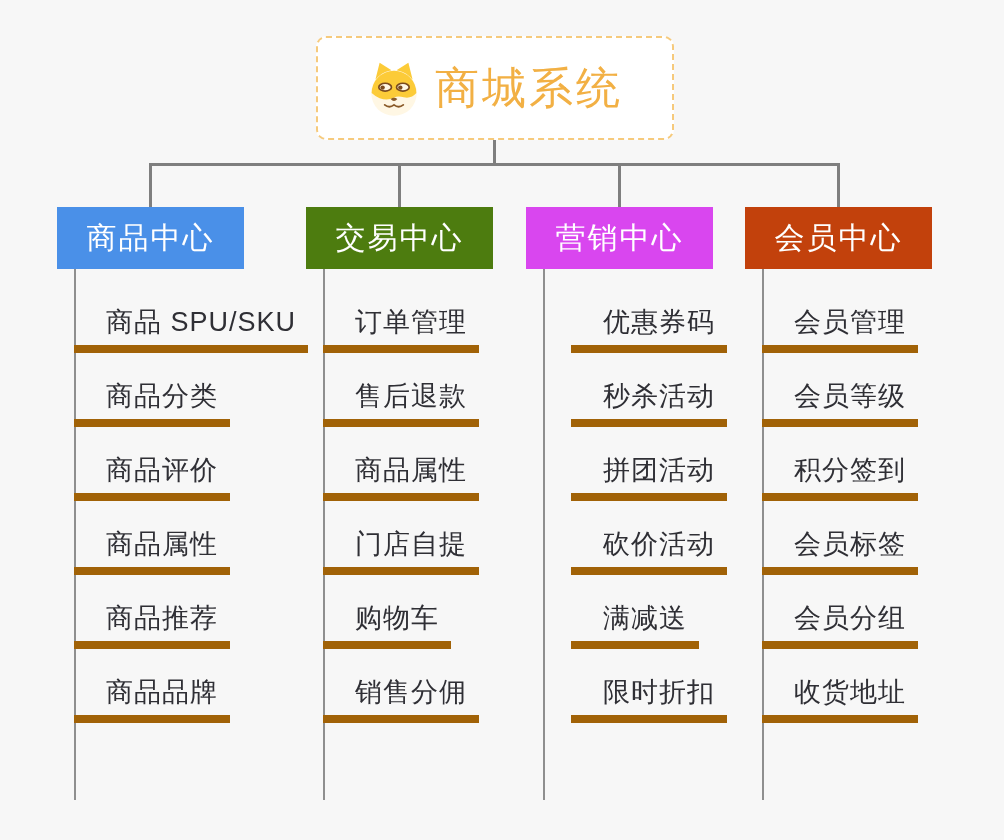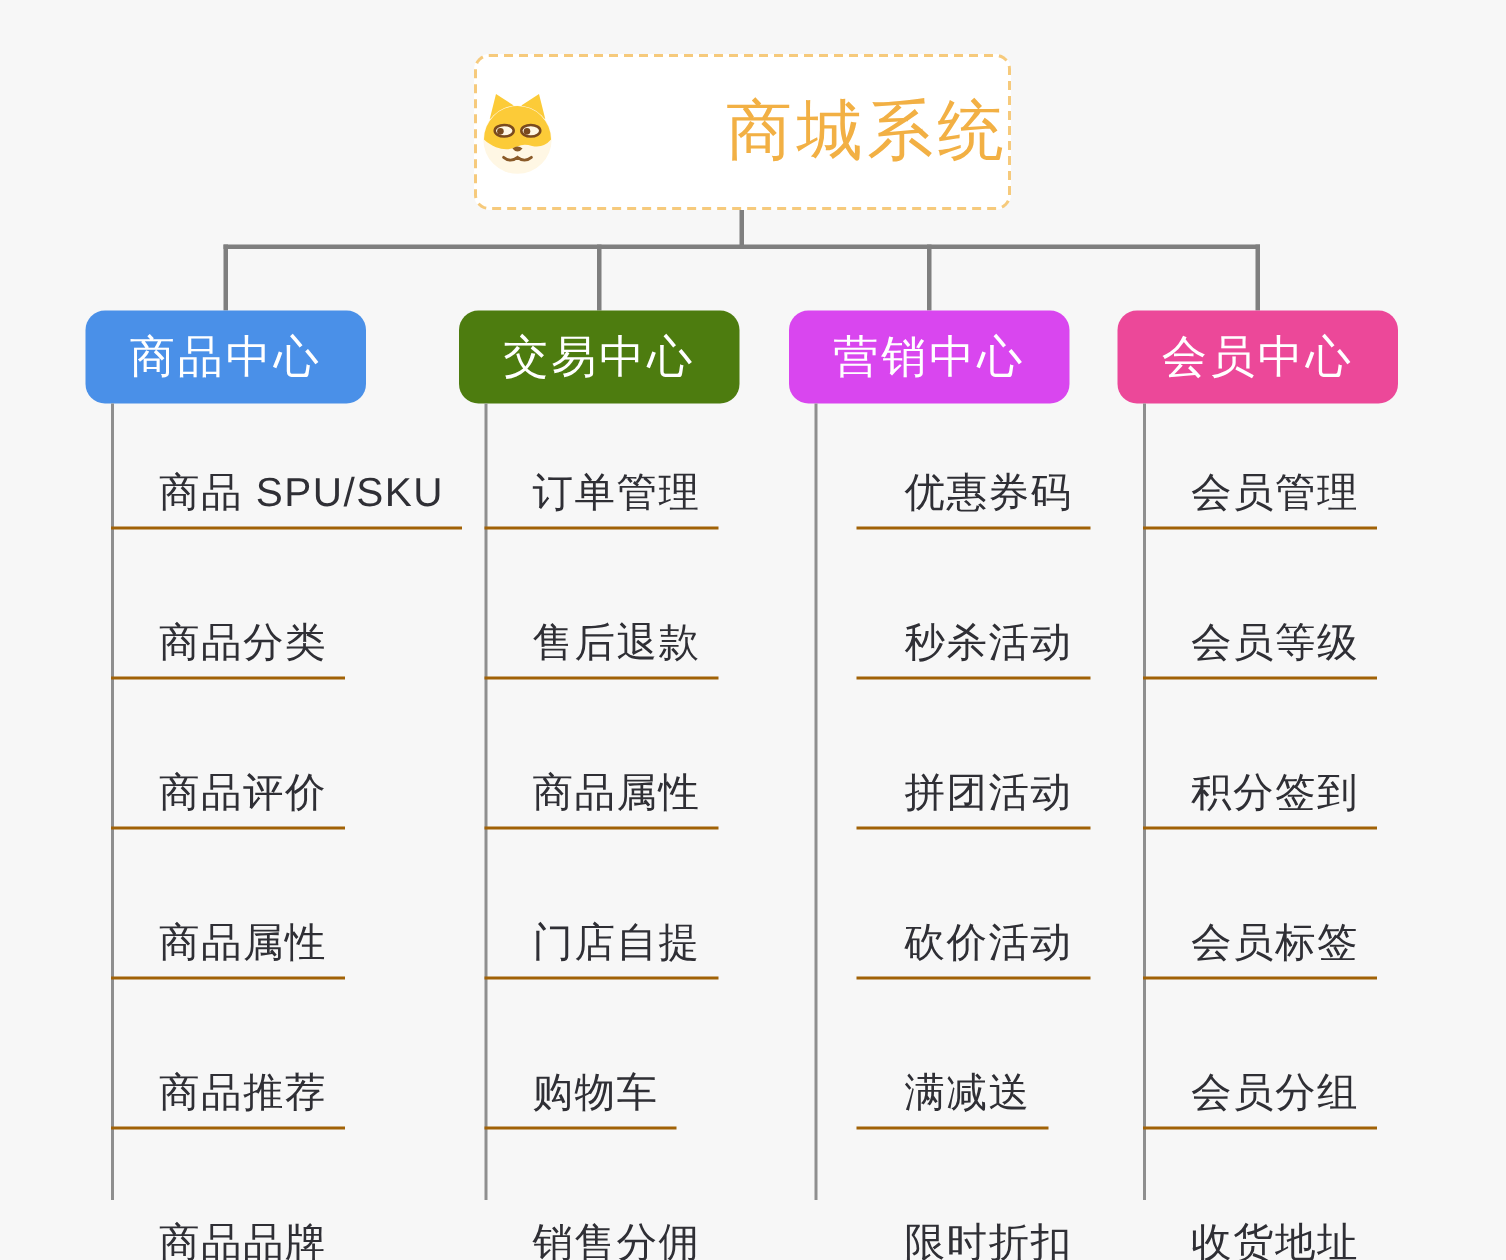--- a/index.html
+++ b/index.html
@@ -11,58 +11,58 @@
   }
   .canvas { position: relative; width: 1004px; height: 840px; }
 
   
   .root-node {
     position: absolute; left: 316px; top: 36px;
     width: 358px; height: 104px;
     background: #ffffff;
     border: 2px dashed #f6ca7c;
     border-radius: 10px;
-    display: flex; align-items: center; justify-content: space-between;
+    display: flex; align-items: center; justify-content: center;
     gap: 14px;
   }
   .root-title {
     font-size: 44px; letter-spacing: 3px; color: #f2b044;
     line-height: 1;
   }
   .dog-icon { width: 54px; height: 58px; display: block; }
 
   
   .line { position: absolute; background: #7f7f7f; }
 
   
   .branch-box {
     position: absolute; top: 207px;
     width: 187px; height: 62px;
-    border-radius: 13px;
+    border-radius: 0;
     display: flex; align-items: center; justify-content: center;
     color: #ffffff; font-size: 30px; letter-spacing: 2px;
   }
 
   
   .trunk { position: absolute; width: 2px; background: #8f8f8f; top: 269px; height: 531px; }
 
   
   .leaf-col {
     position: absolute; top: 269px;
     display: flex; flex-direction: column; align-items: flex-start;
   }
   .leaf-item {
     display: flex; align-items: flex-end;
-    height: 100px;
+    height: 74px;
   }
   .leaf-item:first-child { height: 84px; }
   .leaf-label {
     display: inline-block;
     padding: 0 12px 5px 32px;
-    border-bottom: 2px solid #a16207;
+    border-bottom: 8px solid #a16207;
     font-size: 27px; color: #2f2f35; letter-spacing: 1px;
     white-space: nowrap;
   }
 </style>
 </head>
 <body>
 
 <div class="canvas">
 
   <div class="root-node">
@@ -154,21 +154,21 @@
         <div class="leaf-item">
           <span class="leaf-label">砍价活动</span>
         </div>
         <div class="leaf-item">
           <span class="leaf-label">满减送</span>
         </div>
         <div class="leaf-item">
           <span class="leaf-label">限时折扣</span>
         </div>
       </div>
-      <div class="branch-box" style="left: 745px; background: #ec4899;">
+      <div class="branch-box" style="left: 745px; background: #c2410c;">
         <span>会员中心</span>
       </div>
       <div class="trunk" style="left: 762px;"></div>
       <div class="leaf-col" style="left: 762px;">
         <div class="leaf-item">
           <span class="leaf-label">会员管理</span>
         </div>
         <div class="leaf-item">
           <span class="leaf-label">会员等级</span>
         </div>

